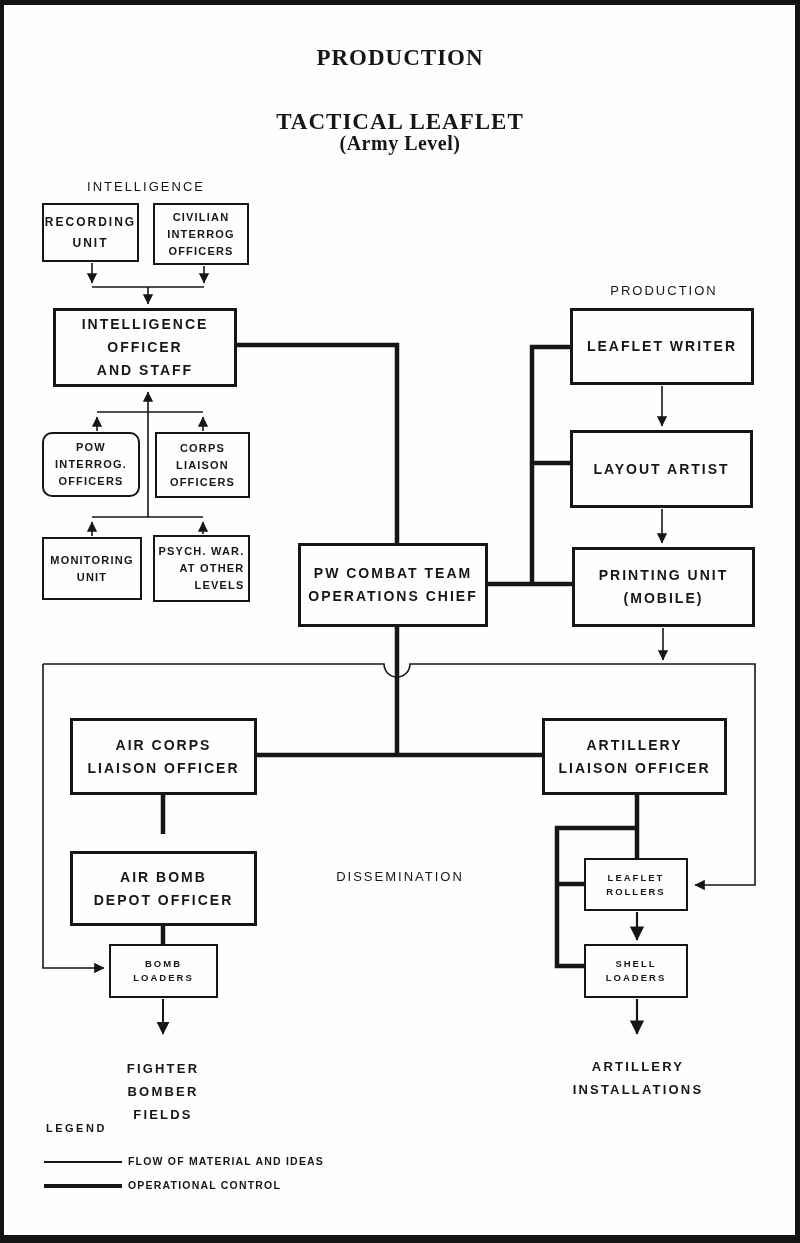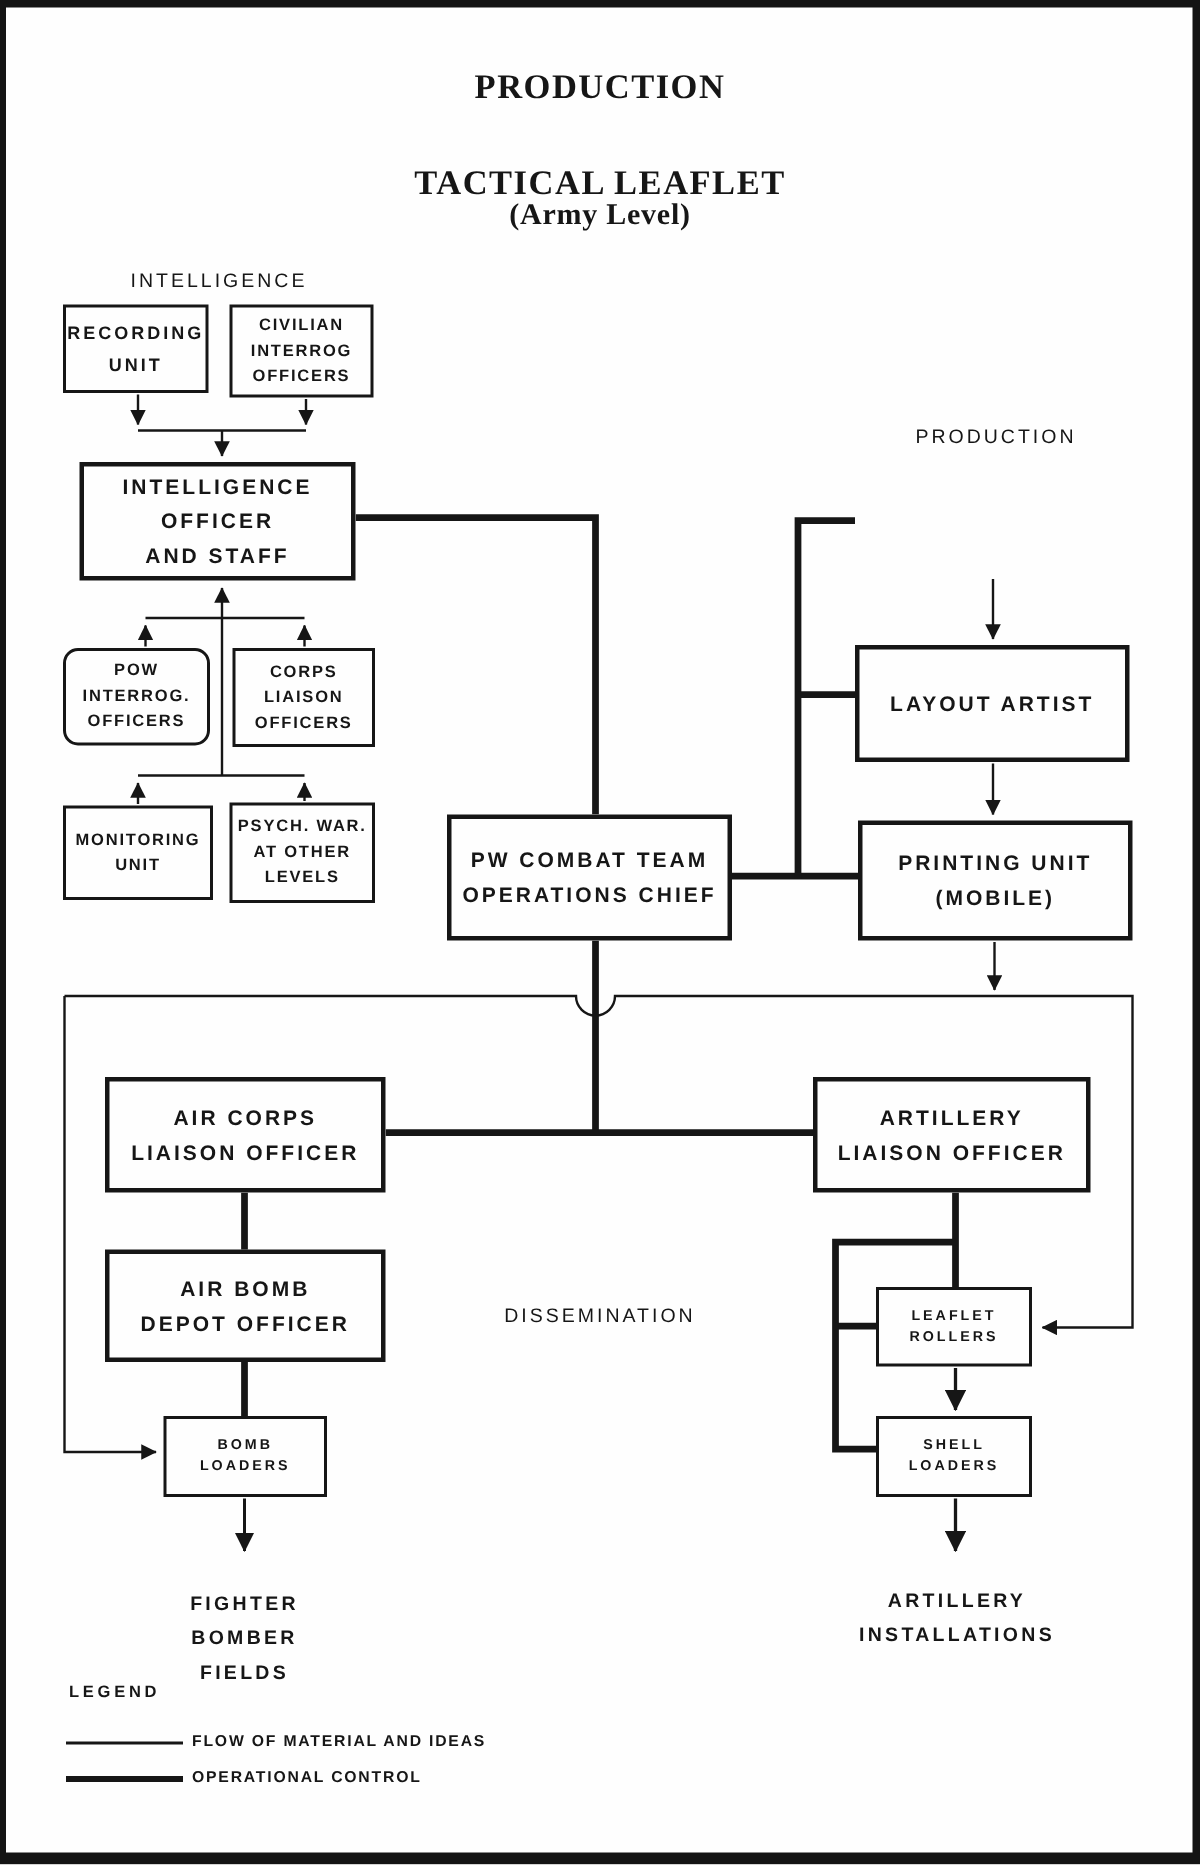--- a/index.html
+++ b/index.html
@@ -113,35 +113,36 @@
 OFFICER
 AND STAFF</div>
   <div class="box box-sm" style="left:42px;  top:432px; width:98px;  height:65px;border-radius:10px;">POW
 INTERROG.
 OFFICERS</div>
   <div class="box box-sm" style="left:155px; top:432px; width:95px;  height:66px;">CORPS
 LIAISON
 OFFICERS</div>
   <div class="box box-sm" style="left:42px;  top:537px; width:100px; height:63px;">MONITORING
 UNIT</div>
-  <div class="box box-sm" style="left:153px; top:535px; width:97px;  height:67px;">PSYCH. WAR.
+  <div class="box box-sm" style="left:153px; top:535px; width:97px;  height:67px;text-align:right;">PSYCH. WAR.
 AT OTHER
 LEVELS</div>
 
+  <div class="box box-lg bd3" style="left:570px; top:308px; width:184px; height:77px;">LEAFLET WRITER</div>
   <div class="box box-lg bd3" style="left:570px; top:430px; width:183px; height:78px;">LAYOUT ARTIST</div>
   <div class="box box-lg bd3" style="left:572px; top:547px; width:183px; height:80px;">PRINTING UNIT
 (MOBILE)</div>
   <div class="box box-lg bd3" style="left:298px; top:543px; width:190px; height:84px;">PW COMBAT TEAM
 OPERATIONS CHIEF</div>
 
   <div class="box box-lg bd3" style="left:70px;  top:718px; width:187px; height:77px;">AIR CORPS
 LIAISON OFFICER</div>
   <div class="box box-lg bd3" style="left:542px; top:718px; width:185px; height:77px;">ARTILLERY
 LIAISON OFFICER</div>
-  <div class="box box-lg bd3" style="left:70px;  top:833px; width:187px; height:75px;">AIR BOMB
+  <div class="box box-lg bd3" style="left:70px;  top:851px; width:187px; height:75px;">AIR BOMB
 DEPOT OFFICER</div>
   <div class="box box-xs" style="left:109px; top:944px; width:109px; height:54px;">BOMB
 LOADERS</div>
   <div class="box box-xs" style="left:584px; top:858px; width:104px; height:53px;">LEAFLET
 ROLLERS</div>
   <div class="box box-xs" style="left:584px; top:944px; width:104px; height:54px;">SHELL
 LOADERS</div>
 
   <div class="lbl terminal-lbl" style="left:93px;  top:1040px; width:140px;">FIGHTER
 BOMBER

